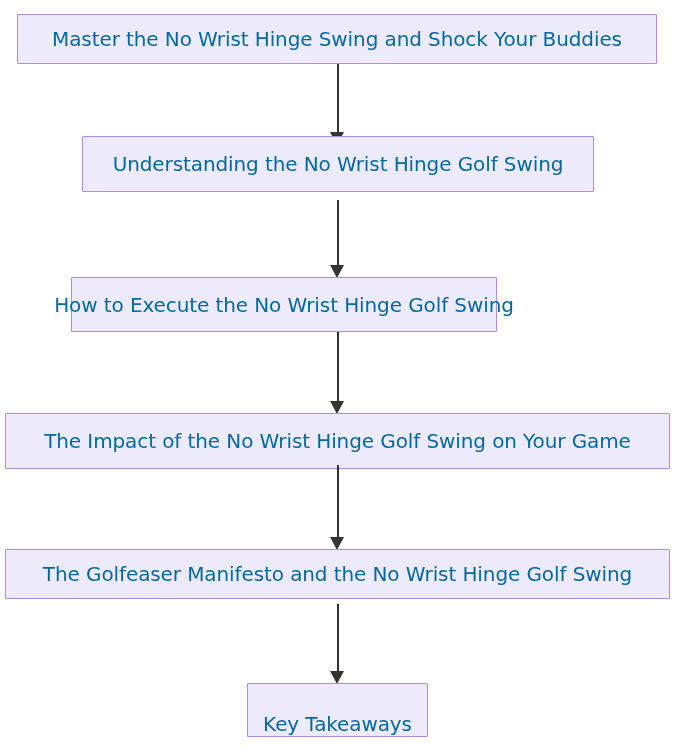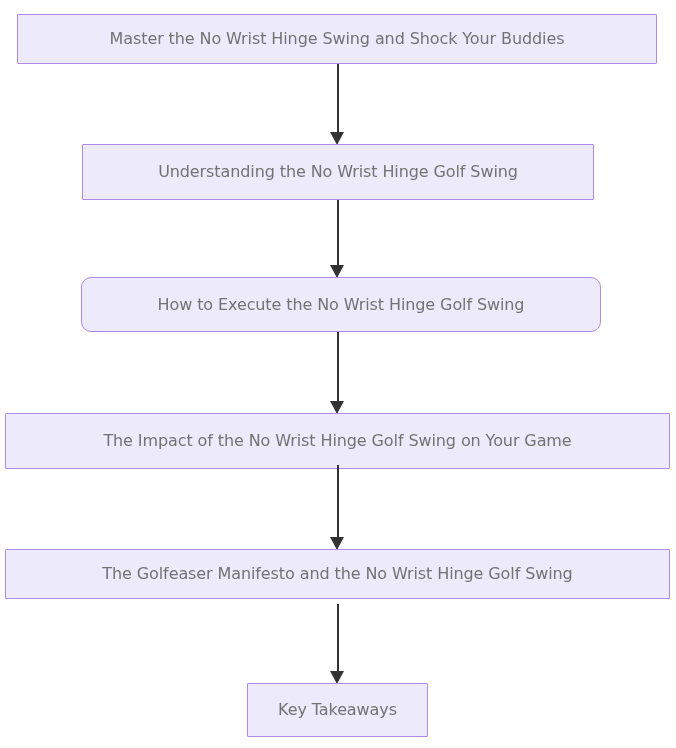--- a/index.html
+++ b/index.html
@@ -24,35 +24,35 @@
     background: #ECEAFB;
     border: 1.6px solid #AD8BE8;
     border-radius: 1px;
     display: flex;
     align-items: center;
     justify-content: center;
     text-align: center;
   }
   .node-label {
     display: block;
-    color: #737373;
-    font-size: 16px;
+    color: #0369a1;
+    font-size: 20px;
     line-height: 1.2;
     font-weight: 400;
     letter-spacing: -0.1px;
     white-space: nowrap;
     font-family: "DejaVu Sans", "Liberation Sans", sans-serif;
   }
   
   .n0 { left: 17px;  top: 14px;  width: 640px; height: 50px; }
-  .n1 { left: 82px;  top: 144px; width: 512px; height: 56px; }
-  .n2 { left: 81px;  top: 277px; width: 520px; height: 55px; border-radius: 10px; }
+  .n1 { left: 82px;  top: 136px; width: 512px; height: 56px; }
+  .n2 { left: 71px;  top: 277px; width: 426px; height: 55px; }
   .n3 { left: 5px;   top: 413px; width: 665px; height: 56px; }
   .n4 { left: 5px;   top: 549px; width: 665px; height: 50px; }
-  .n5 { left: 247px; top: 683px; width: 181px; height: 54px; }
+  .n5 { left: 247px; top: 683px; width: 181px; height: 54px; align-items: flex-end; }
 
   .edge {
     position: absolute;
     pointer-events: none;
   }
   .edge-line {
     position: absolute;
     width: 2.2px;
     background: #333333;
     left: 0;

